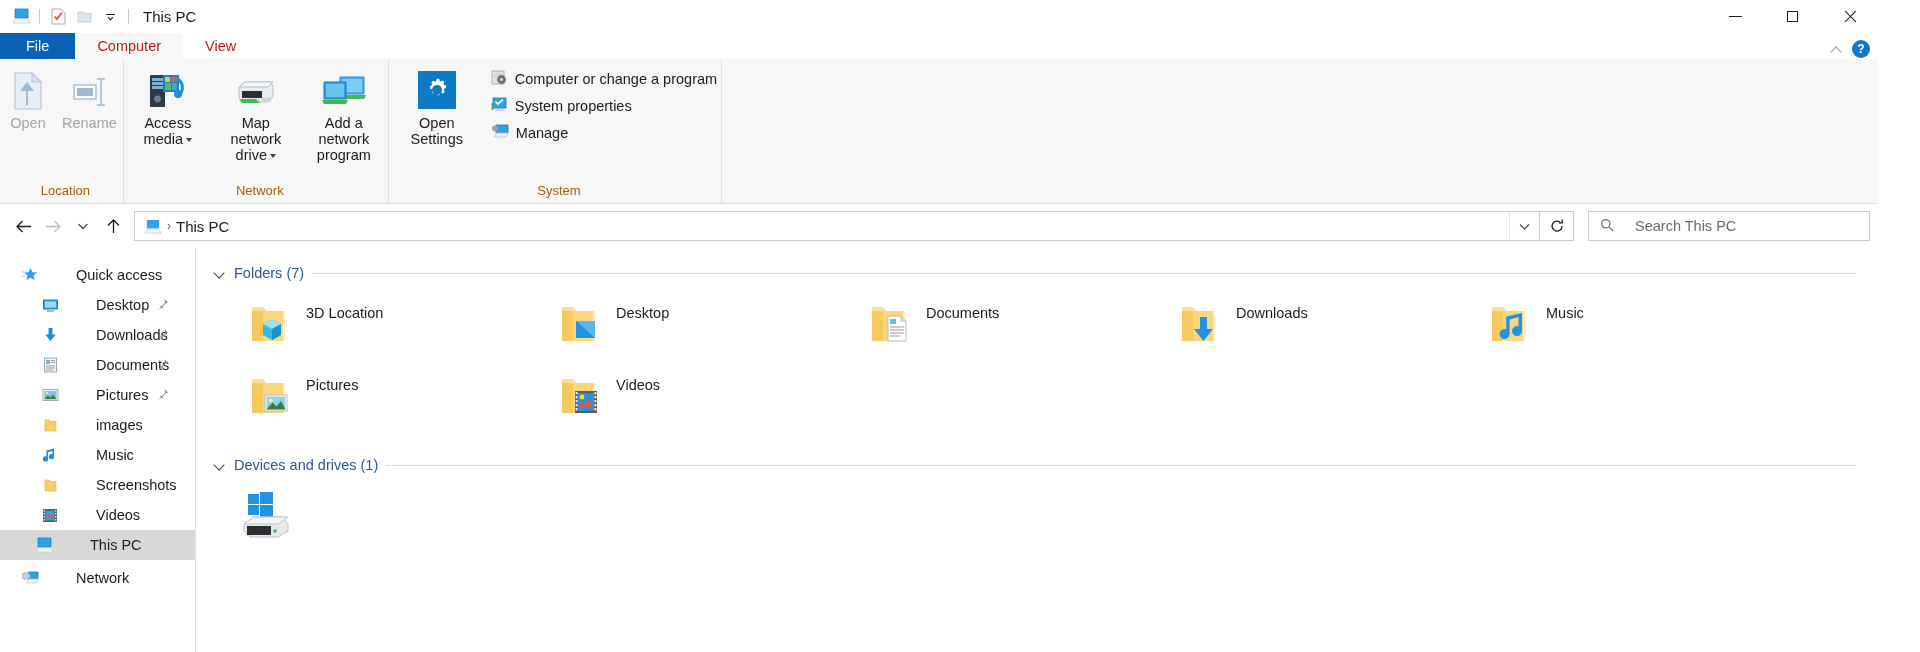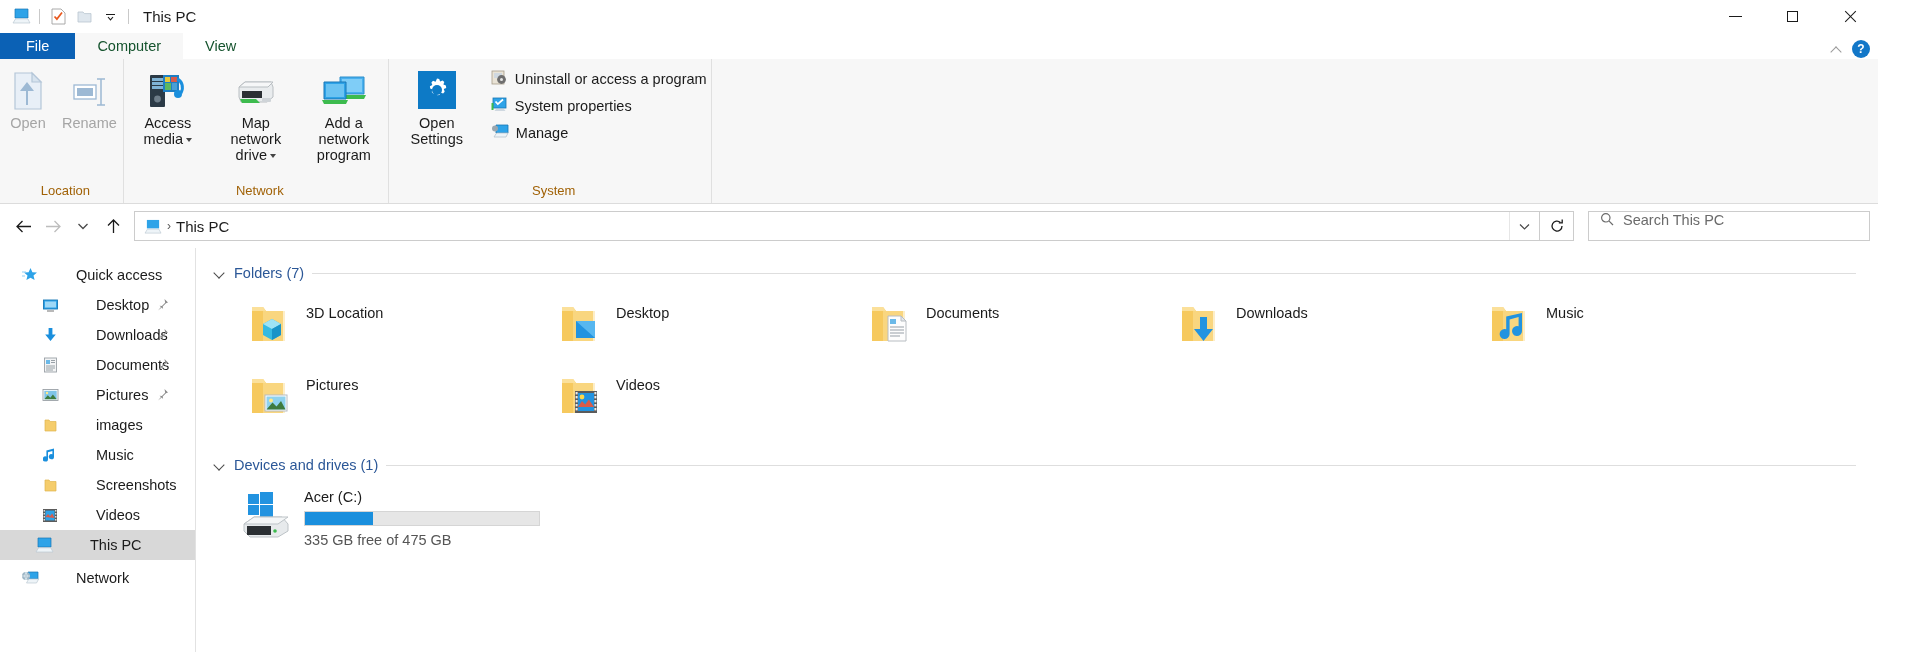--- a/index.html
+++ b/index.html
@@ -24,21 +24,21 @@
   .wbtn{ width:57px; height:33px; display:flex; align-items:center; justify-content:center; }
   .mini{ width:13px; height:1px; background:#1b1b1b; }
   .maxi{ width:11px; height:11px; border:1px solid #1b1b1b; }
   .clsx{ position:relative; width:14px; height:14px; }
   .clsx:before,.clsx:after{ content:""; position:absolute; left:0; top:6px; width:15px; height:1px; background:#1b1b1b; }
   .clsx:before{ transform:rotate(45deg);} .clsx:after{ transform:rotate(-45deg);}
 
   
   .tabstrip{ height:26px; flex:0 0 26px; display:flex; align-items:flex-end; background:#ffffff; position:relative;text-align:right; }
   .tab{ height:26px; padding:0 22px; display:flex; align-items:center; justify-content:center;
-        font-size:14.5px; color:#14532d; cursor:default; }
+        font-size:14.5px; color:#b91c1c; cursor:default; }
   .tab.file{ background:#0b61b5; color:#ffffff; padding:0 26px; }
   .tab.active{ background:#f7f7f7; }
   .tabright{ position:absolute; right:8px; bottom:1px; display:flex; align-items:center; gap:10px; }
   .chev-up{ width:11px; height:11px; position:relative; }
   .chev-up:before{ content:""; position:absolute; left:1px; top:4px; width:7px; height:7px;
      border-left:1.6px solid #9a9a9a; border-top:1.6px solid #9a9a9a; transform:rotate(45deg); }
   .helpbtn{ width:18px; height:18px; border-radius:50%; background:#1277c8; color:#fff;
      font-size:12px; font-weight:bold; display:flex; align-items:center; justify-content:center; }
 
   
@@ -64,21 +64,21 @@
   .navbtn{ width:30px; height:30px; display:flex; align-items:center; justify-content:center; color:#1b1b1b; }
   .navbtn.dis{ color:#bdbdbd; }
   .addrbox{ flex:1; height:30px; border:1px solid #cccccc; background:#fff; display:flex; align-items:center;
             margin-left:6px; }
   .crumbs{ flex:1; display:flex; align-items:center; gap:5px; padding-left:9px; font-size:15px; }
   .crumb-sep{ color:#5a5a5a; font-size:12px; }
   .addr-dd{ width:30px; height:28px; display:flex; align-items:center; justify-content:center; border-left:1px solid #e6e6e6;}
   .refresh{ width:34px; height:30px; border:1px solid #cccccc; border-left:none; display:flex; align-items:center;
             justify-content:center; background:#fff; }
   .searchbox{ width:282px; height:30px; border:1px solid #cccccc; background:#fff; display:flex;
-              gap:9px; padding-left:11px; margin-left:14px; }
+              align-items:center; gap:21px; padding-left:11px; margin-left:14px; }
   .searchbox .ph{ color:#6b6b6b; font-size:14.5px; }
 
   
   .content{ flex:1; display:flex; min-height:0; }
   .navpane{ width:196px; flex:0 0 196px; border-right:1px solid #e2e2e2; background:#fff; padding-top:12px; overflow:hidden; }
   .navitem{ height:30px; display:flex; align-items:center; font-size:14.5px; color:#1b1b1b; position:relative; cursor:default;gap:28px; }
   .navitem.sel{ background:#d8d8d8; }
   .navitem .ni-ico{ width:20px; display:flex; align-items:center; justify-content:center; margin-right:8px; }
   .lvl0{ padding-left:20px; } .lvl1{ padding-left:40px; }
   .pin{ position:absolute; right:26px; top:8px; }
@@ -254,21 +254,21 @@
         <div style="display:flex; flex-direction:column; gap:5px; padding-top:2px; padding-left:6px;">
           <div class="smallbtn">
             <span>
               <svg width="17" height="17" viewBox="0 0 17 17">
                   <rect x="1" y="2" width="12" height="13" fill="#e9e3d6" stroke="#a79d8b" stroke-width="0.8"></rect>
                   <rect x="3" y="4" width="8" height="5" fill="#cfd8e0"></rect>
                   <circle cx="10.5" cy="10.5" r="4.4" fill="#6f6f6f"></circle>
                   <circle cx="10.5" cy="10.5" r="1.5" fill="#e6e6e6"></circle>
                 </svg>
             </span>
-            <span>Uninstall or access a program</span>
+            <span>Computer or change a program</span>
           </div>
           <div class="smallbtn">
             <span>
               <svg width="17" height="17" viewBox="0 0 17 17">
                   <rect x="2" y="2" width="13" height="10" fill="#2ea3e8" stroke="#1877b5" stroke-width="0.8"></rect>
                   <path d="M4.5 5.5l2.3 2.6L12 3.5" stroke="#fff" stroke-width="1.8" fill="none"></path>
                   <path d="M5 13h8l1.5 2H3.5z" fill="#cfd8e0"></path>
                   <rect x="0.5" y="7" width="2" height="7" fill="#3dbb4e"></rect>
                 </svg>
             </span>
@@ -633,25 +633,18 @@
                 <rect x="22" y="4" width="13" height="12" fill="#2293e0"></rect>
                 <rect x="10" y="17" width="11" height="10" fill="#2293e0"></rect>
                 <rect x="22" y="17" width="13" height="12" fill="#2293e0"></rect>
               </g>
               <path d="M6 36l10-7h28l6 7v7l-10 6H12l-6-6z" fill="#e7eaec" stroke="#bdc3c7" stroke-width="1"></path>
               <path d="M6 36h34l10-7H16z" fill="#f4f6f7" stroke="#bdc3c7" stroke-width="1"></path>
               <rect x="9" y="38" width="24" height="9" fill="#2b2f33"></rect>
               <circle cx="37" cy="43" r="1.8" fill="#3dbb4e"></circle>
             </svg>
           </span>
-          <span class="drive-meta">
-            <span class="drive-name">Acer (C:)</span>
-            <div class="bar-outer">
-              <div class="bar-inner" id="driveBar" style="width: 29%; background: rgb(26, 143, 221);"></div>
-            </div>
-            <div class="drive-free">335 GB free of 475 GB</div>
-          </span>
         </div>
       </div>
 
     </div>
   </div>
 </div>
 
 </body></html>

